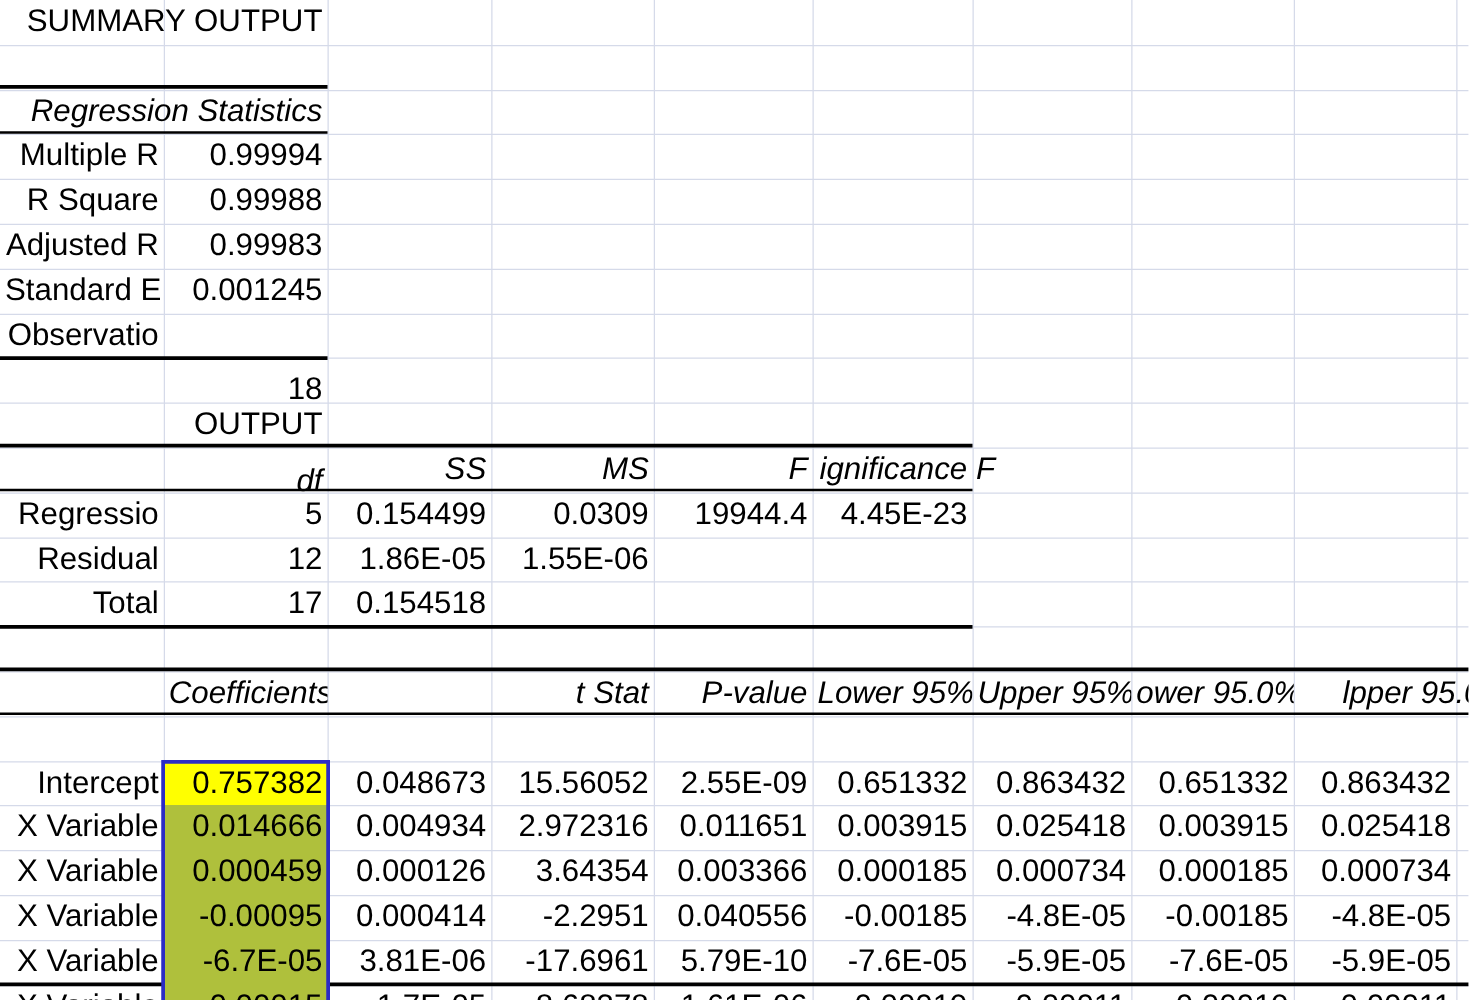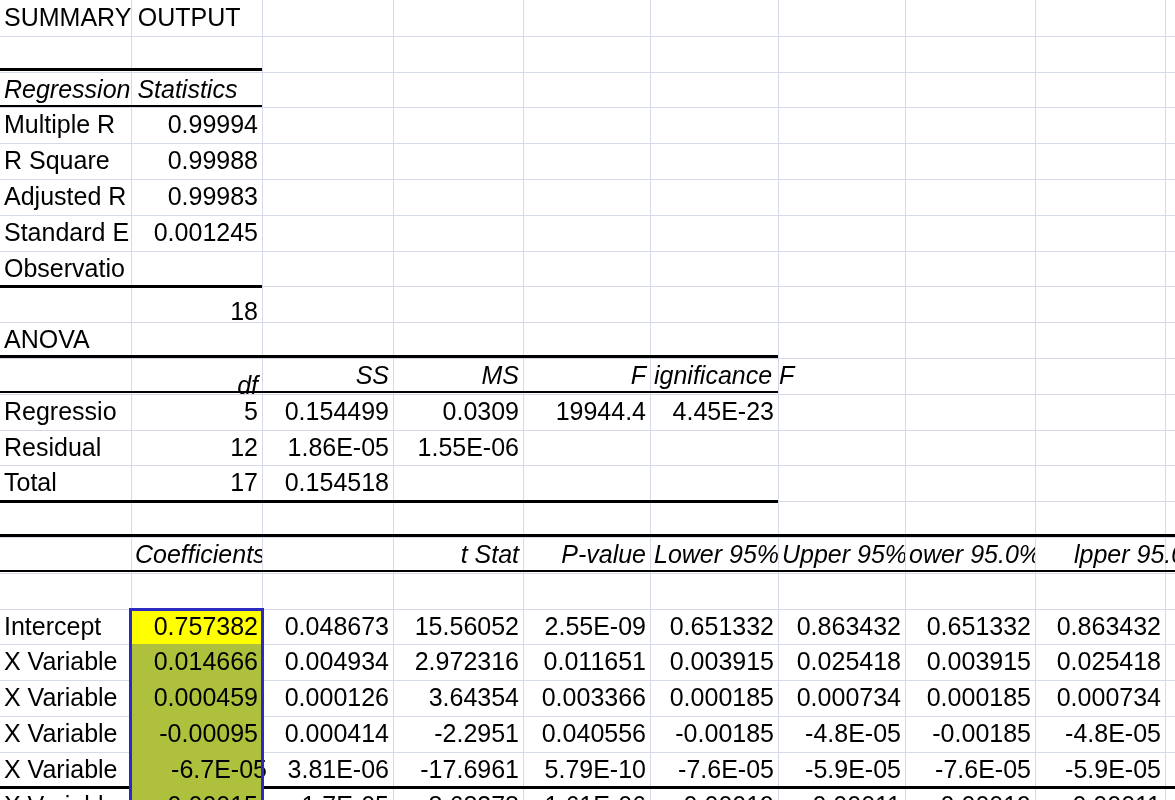--- a/index.html
+++ b/index.html
@@ -35,21 +35,21 @@
     height: 35.8px;
     line-height: 35.8px;
     font-size: 25px;
     color: #000000;
     white-space: nowrap;
     overflow: hidden;
     box-sizing: border-box;
     padding: 0 4px;
   }
   .cell.num { text-align: right; }
-  .cell.txt { text-align: left; }
+  .cell.txt { text-align: right; }
   .cell.ital { font-style: italic; }
 
   
   .clip { overflow: hidden; }
 
   
   .rule {
     position: absolute;
     background: #000000;
     height: 3px;
@@ -129,21 +129,21 @@
 
   <div class="cell txt clip" style="left:0px; top:179px; width:131px;">Adjusted R</div>
   <div class="cell num" style="left:131px; top:179px; width:131px;">0.99983</div>
 
   <div class="cell txt clip" style="left:0px; top:214.8px; width:131px;">Standard E</div>
   <div class="cell num" style="left:131px; top:214.8px; width:131px;">0.001245</div>
 
   <div class="cell txt clip" style="left:0px; top:250.6px; width:131px;">Observatio</div>
   <div class="cell num" style="left:131px; top:250.6px; width:131px;margin-top:43px;">18</div>
 
-  <div class="cell txt" style="left:0px; top:322.2px; width:262px;">ANOVA</div>
+  <div class="cell txt" style="left:0px; top:322.2px; width:262px;">OUTPUT</div>
 
   <div class="cell num ital" style="left:131px; top:368px; width:131px;">df</div>
   <div class="cell num ital" style="left:262px; top:358px; width:131px;">SS</div>
   <div class="cell num ital" style="left:393px; top:358px; width:130px;">MS</div>
   <div class="cell num ital" style="left:523px; top:358px; width:127px;">F</div>
   <div class="cell txt ital clip" style="left:650px; top:358px; width:150px;">ignificance F</div>
 
   <div class="cell txt clip" style="left:0px; top:393.8px; width:131px;">Regressio</div>
   <div class="cell num" style="left:131px; top:393.8px; width:131px;">5</div>
   <div class="cell num" style="left:262px; top:393.8px; width:131px;">0.154499</div>
@@ -199,21 +199,21 @@
       <div class="cell txt clip" style="left:0px; top:716.0px; width:131px;">X Variable</div>
       <div class="cell num onsel" style="left:131px; top:716.0px; width:131px;">-0.00095</div>
       <div class="cell num" style="left:262px; top:716.0px; width:131px;">0.000414</div>
       <div class="cell num" style="left:393px; top:716.0px; width:130px;">-2.2951</div>
       <div class="cell num" style="left:523px; top:716.0px; width:127px;">0.040556</div>
       <div class="cell num" style="left:650px; top:716.0px; width:128px;">-0.00185</div>
       <div class="cell num" style="left:778px; top:716.0px; width:127px;">-4.8E-05</div>
       <div class="cell num" style="left:905px; top:716.0px; width:130px;">-0.00185</div>
       <div class="cell num" style="left:1035px; top:716.0px; width:130px;">-4.8E-05</div>
       <div class="cell txt clip" style="left:0px; top:751.8px; width:131px;">X Variable</div>
-      <div class="cell num onsel" style="left:140px; top:751.8px; width:131px;">-6.7E-05</div>
+      <div class="cell num onsel" style="left:131px; top:751.8px; width:131px;">-6.7E-05</div>
       <div class="cell num" style="left:262px; top:751.8px; width:131px;">3.81E-06</div>
       <div class="cell num" style="left:393px; top:751.8px; width:130px;">-17.6961</div>
       <div class="cell num" style="left:523px; top:751.8px; width:127px;">5.79E-10</div>
       <div class="cell num" style="left:650px; top:751.8px; width:128px;">-7.6E-05</div>
       <div class="cell num" style="left:778px; top:751.8px; width:127px;">-5.9E-05</div>
       <div class="cell num" style="left:905px; top:751.8px; width:130px;">-7.6E-05</div>
       <div class="cell num" style="left:1035px; top:751.8px; width:130px;">-5.9E-05</div>
       <div class="cell txt clip" style="left:0px; top:787.6px; width:131px;">X Variable</div>
       <div class="cell num onsel" style="left:131px; top:787.6px; width:131px;">-0.00015</div>
       <div class="cell num" style="left:262px; top:787.6px; width:131px;">1.7E-05</div>

